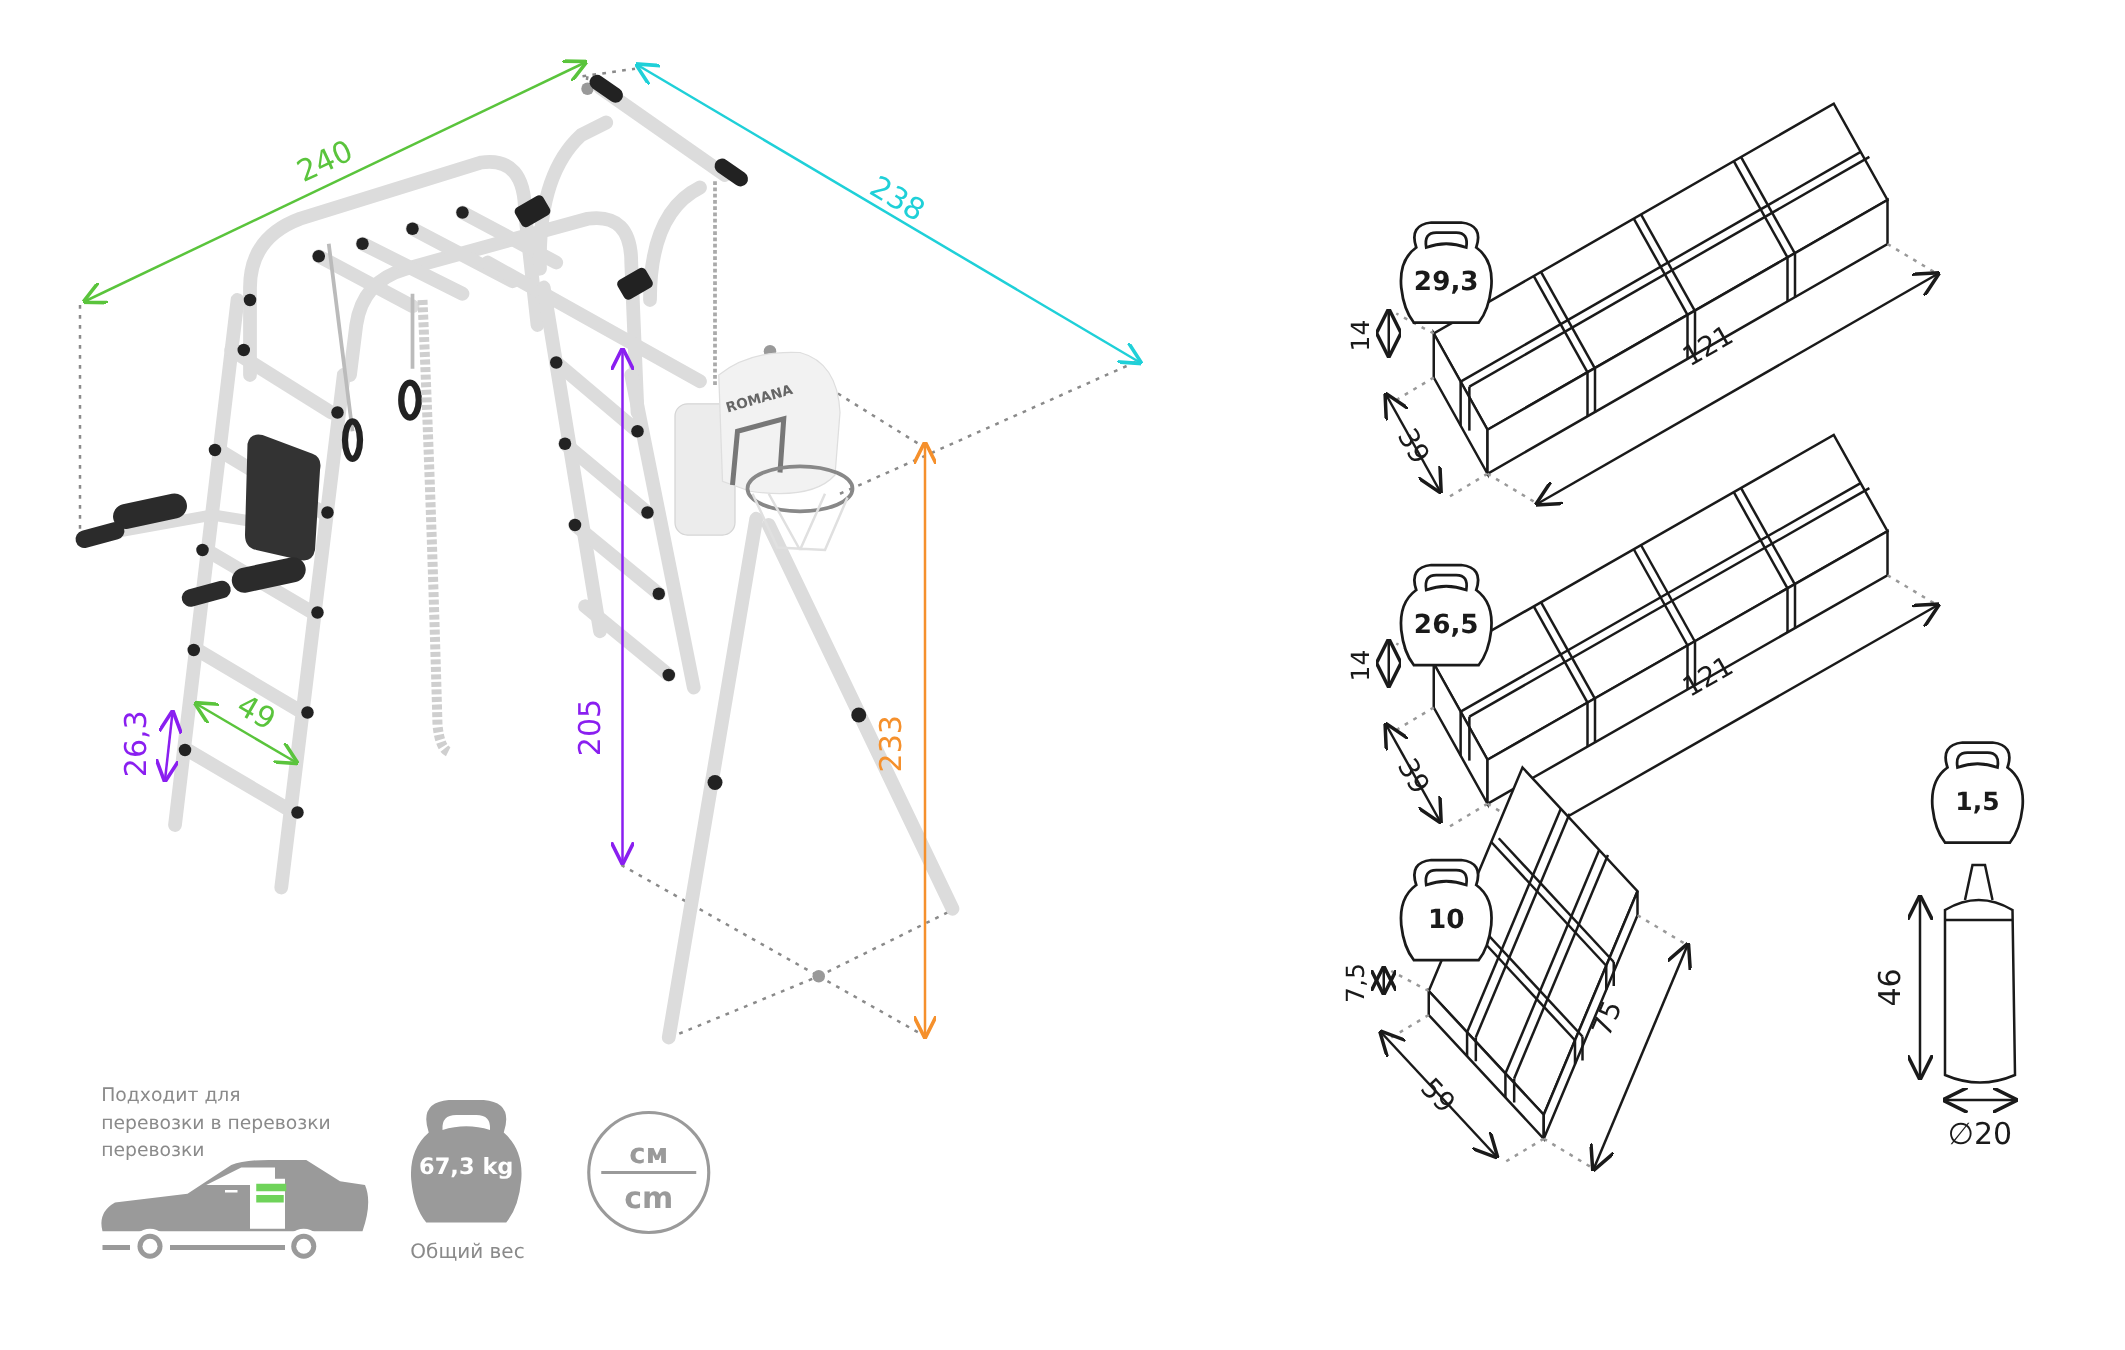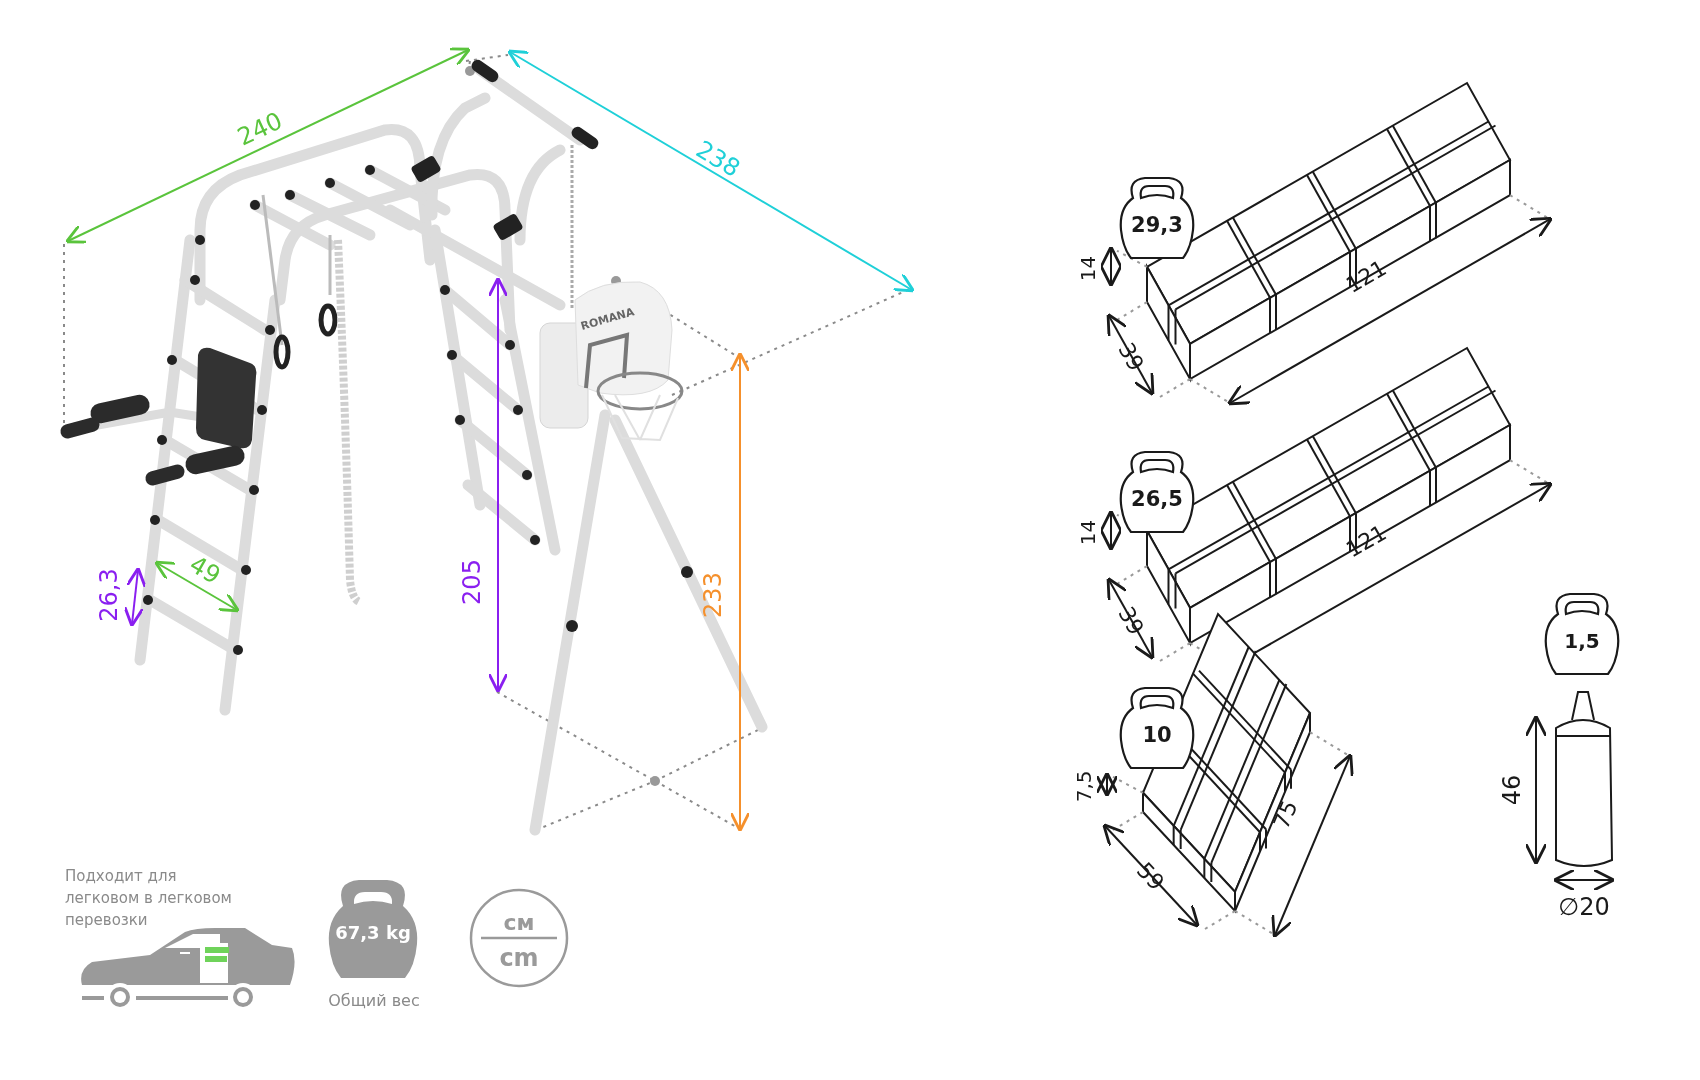--- a/index.html
+++ b/index.html
@@ -311,17 +311,17 @@
   <text x="374" y="1006" font-size="16" text-anchor="middle" fill="#8a8a8a" class="small">Общий вес</text>
 
   <g transform="translate(519,938)">
     <circle cx="0" cy="0" r="48" fill="none" stroke="#9a9a9a" stroke-width="2.5"></circle>
     <line x1="-38" y1="0" x2="38" y2="0" stroke="#9a9a9a" stroke-width="2.5"></line>
     <text x="0" y="-8" font-size="22" font-weight="bold" text-anchor="middle" fill="#9a9a9a">см</text>
     <text x="0" y="28" font-size="24" font-weight="bold" text-anchor="middle" fill="#9a9a9a">cm</text>
   </g>
 </svg>
 
-<div class="info-text" style="left:65px; top:865px;">
+<div class="info-text" style="left:81px; top:865px;">
   <div>Подходит для</div>
-  <div>легковом в легковом</div>
+  <div>перевозки в перевозки</div>
   <div>перевозки</div>
 </div>
 
 </body></html>

